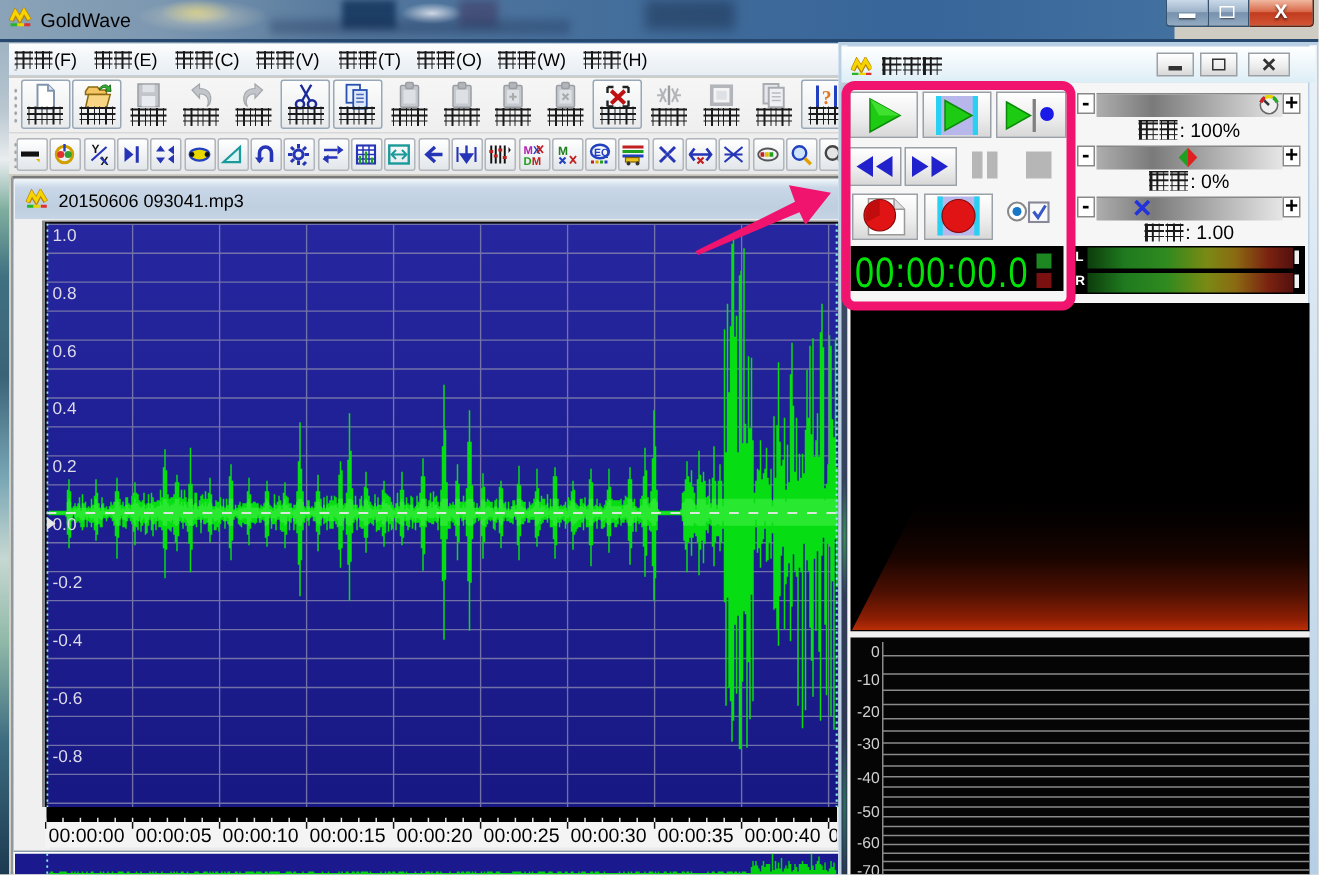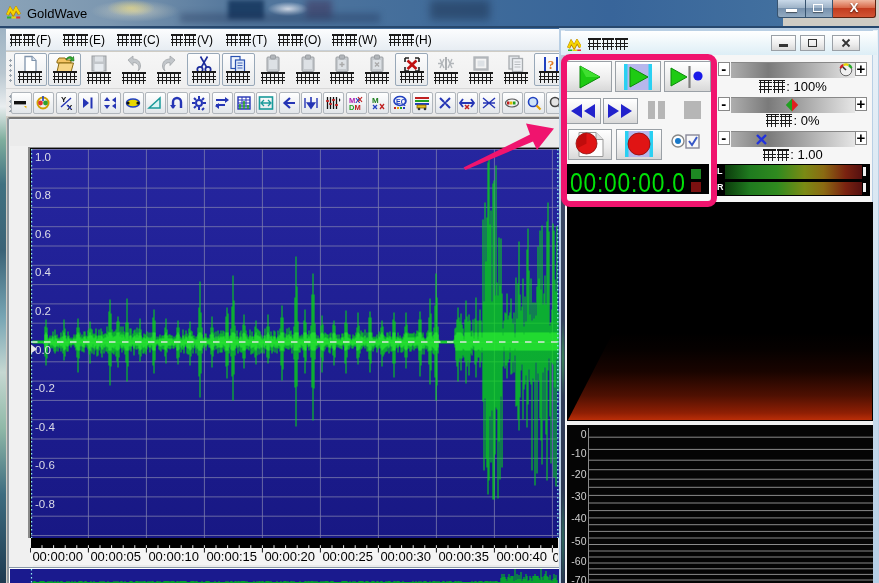--- a/index.html
+++ b/index.html
@@ -368,20 +368,30 @@
   </div>
 <div class="tb2btn" style="left:546.2px">
     <svg width="17" height="16" viewBox="0 0 17 16" style="">
       <circle cx="7" cy="7" r="4.5" fill="#e4e4e4" stroke="#444" stroke-width="1.6"></circle>
       <path d="M10.5 10.5l4 4" stroke="#888" stroke-width="2.2" <="" svg=""></path>
     </svg>
   </div>
 
 <div class="abs" style="left:7px;top:117px;width:868px;height:466px;background:#ebebeb;border:2px solid #90989e;border-top:2px solid #787878;border-radius:3px 3px 0 0;box-shadow:inset 0 0 0 1px #eef2f6">
 
+ <div class="abs" style="left:1px;top:1px;width:862px;height:26px;background:linear-gradient(#edf3f9 0,#c9d7e7 20%,#bfcfe0 70%,#c6d5e5 100%);border-radius:2px 2px 0 0">
+   <div class="abs" style="left:7px;top:6px"><svg width="15" height="13" viewBox="0 0 15 13" style="">
+          <path d="M1.5 9 L4.2 3.2 L7.2 8 L10 2.6 L13.5 8.4" stroke="#b88000" stroke-width="3.4" fill="none"></path>
+<path d="M1.5 8.6 L4.2 2.8 L7.2 7.6 L10 2.2 L13.5 8" stroke="#f5d400" stroke-width="2.2" fill="none"></path>
+<rect x="1" y="10.5" width="4.3" height="2" fill="#28b428"></rect>
+          <rect x="5.6" y="10.5" width="4.3" height="2" fill="#e8d800"></rect>
+          <rect x="10.2" y="10.5" width="4" height="2" fill="#e03030"></rect>
+        </svg></div>
+   <div class="abs" style="left:29px;top:7px;font-size:12px;color:#000">20150606 093041.mp3</div>
+ </div>
 
  <div class="abs" style="left:1px;top:27px;width:23px;height:437px;background:#f0f0f0"></div>
 </div>
 
 <div class="abs" style="left:28px;top:146.5px;width:531px;height:391px;background:#898989"></div>
 <div class="abs" style="left:29.5px;top:148px;width:529.5px;height:389.5px;background:#0a0a0a"></div>
 <svg class="abs" width="528" height="389" viewBox="31 148.5 528 389" style="left:31px;top:148.5px">
  <defs>
   <linearGradient id="wbg" x1="0" y1="0" x2="0" y2="1">
    <stop offset="0" stop-color="#26269f"></stop>

